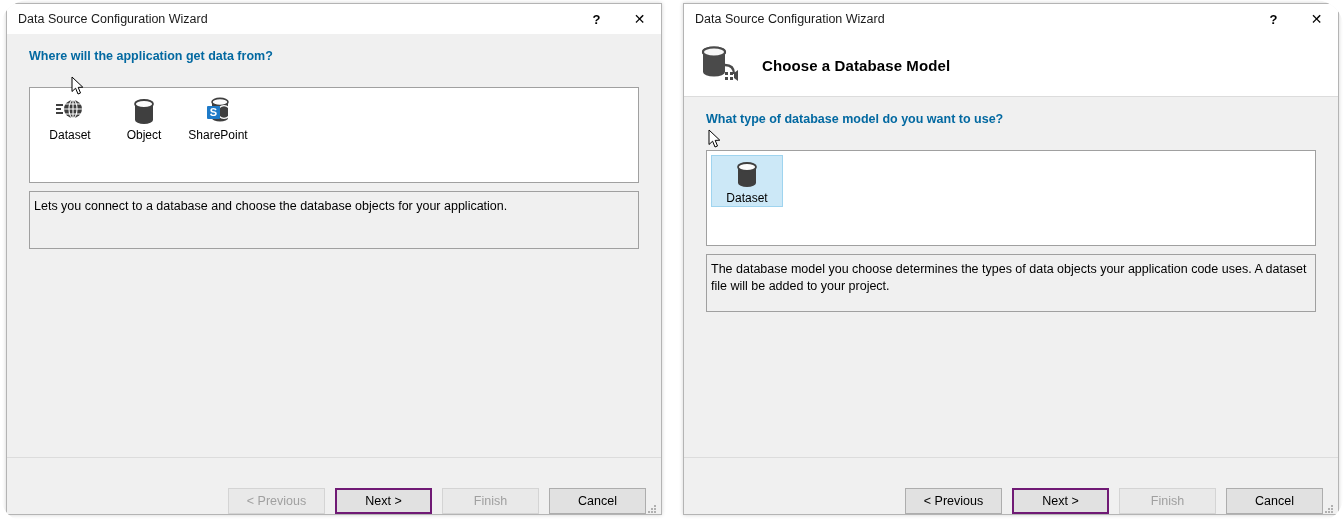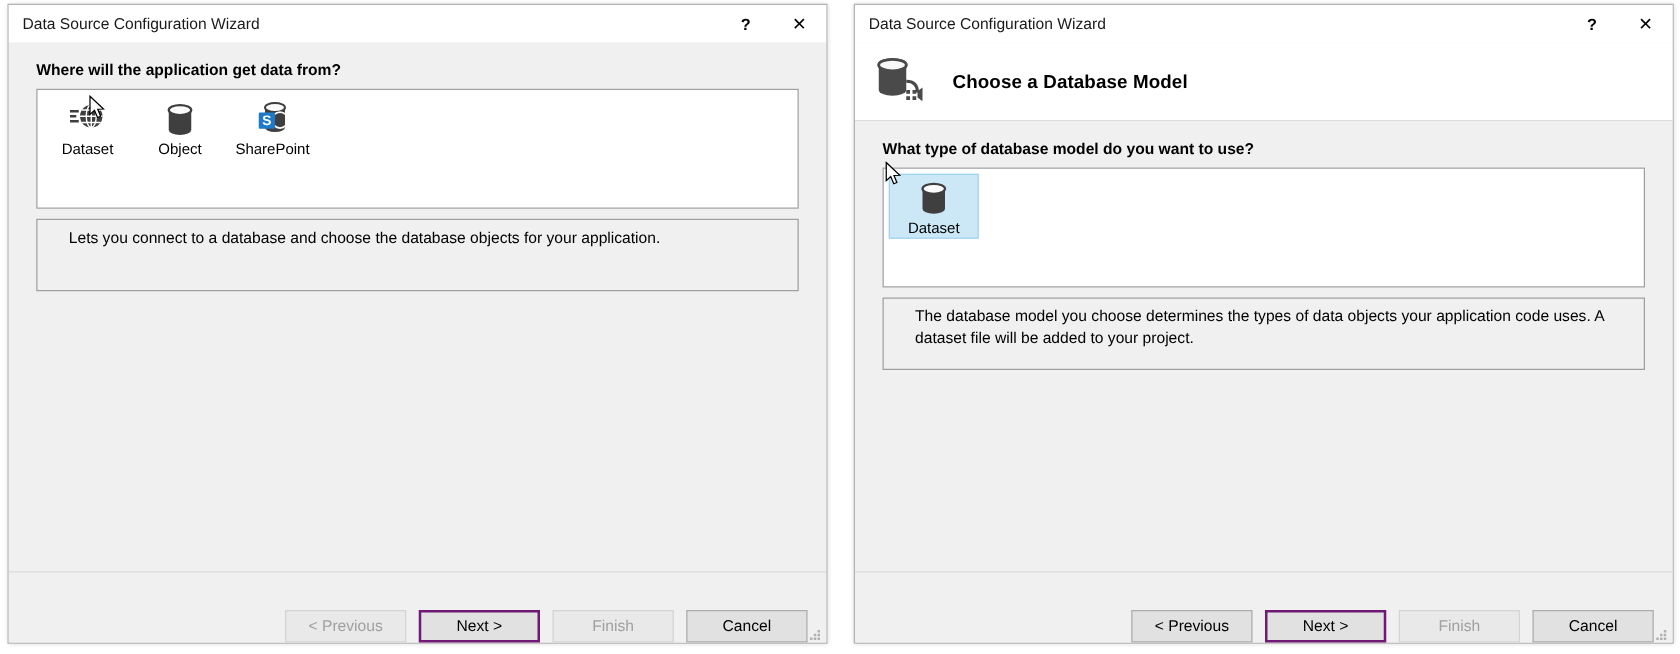--- a/index.html
+++ b/index.html
@@ -7,20 +7,21 @@
     padding: 0;
     background: #ffffff;
     font-family: "Liberation Sans", sans-serif;
   }
   #screen {
     position: relative;
     width: 1344px;
     height: 523px;
     background: #ffffff;
     overflow: hidden;
+    border-radius: 29px;
   }
 
   
   .dialog {
     position: absolute;
     top: 3px;
     height: 512px;
     background: #f0f0f0;
     border: 1px solid #b4b4b4;
     box-sizing: border-box;
@@ -93,23 +94,23 @@
   
   .body {
     flex: 1 1 auto;
     background: #f0f0f0;
     padding: 0 22px;
     position: relative;
   }
   .prompt {
     font-size: 12.5px;
     font-weight: bold;
-    color: #000000;
+    color: #0369a1;
     padding-top: 15px;
-    padding-bottom: 8px;
+    padding-bottom: 24px;
   }
   .tile-panel {
     background: #ffffff;
     border: 1px solid #a0a0a0;
     height: 96px;
     padding: 4px;
     box-sizing: border-box;
     display: flex;
     align-items: flex-start;
     gap: 2px;
@@ -141,21 +142,21 @@
     color: #000000;
     margin-top: 1px;
     white-space: nowrap;
   }
 
   .desc-panel {
     margin-top: 8px;
     background: #f0f0f0;
     border: 1px solid #a0a0a0;
     height: 58px;
-    padding: 6px 25px;
+    padding: 6px 4px;
     box-sizing: border-box;
     font-size: 12.5px;
     color: #000000;
     line-height: 17px;
   }
 
   
   .footer {
     flex: 0 0 auto;
     height: 56px;

